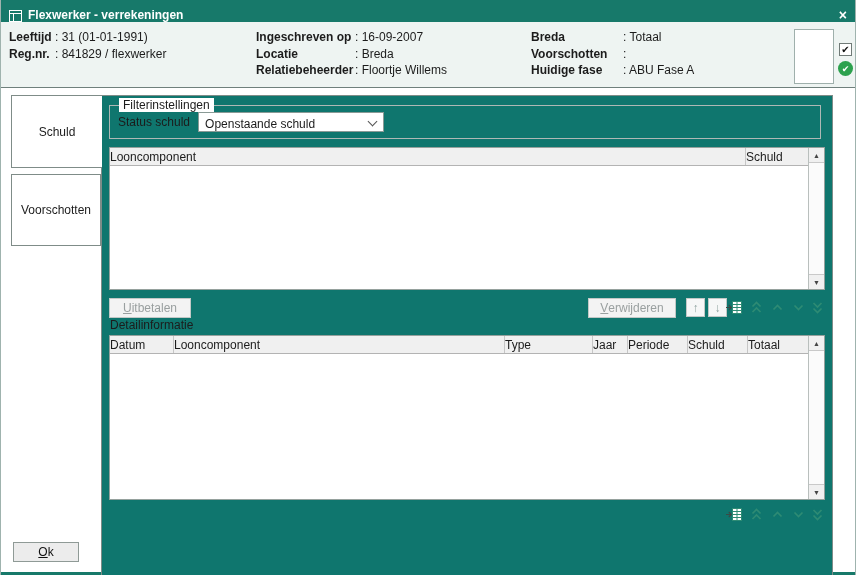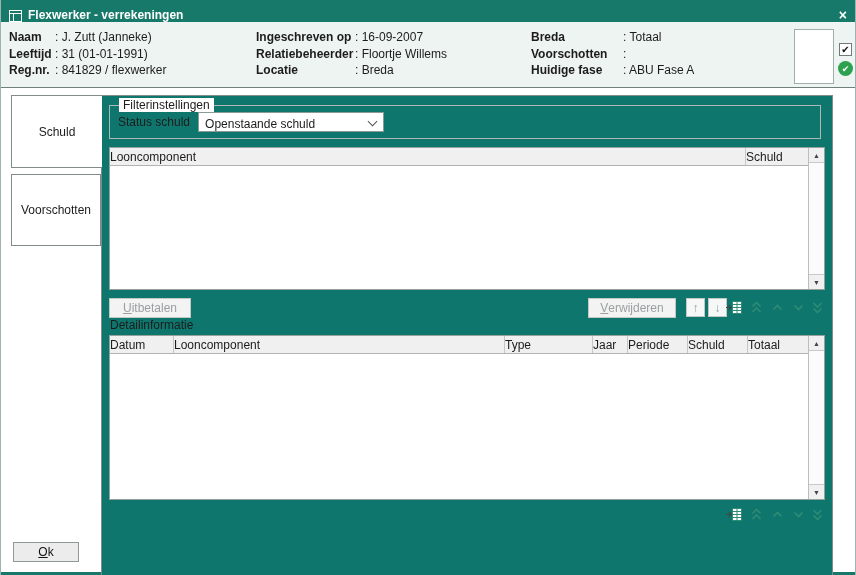--- a/index.html
+++ b/index.html
@@ -91,44 +91,40 @@
         <line x1="4.5" y1="3.5" x2="4.5" y2="11.5" stroke="#ffffff"></line>
       </svg>
     </span>
     <span class="title">Flexwerker - verrekeningen</span>
     <span class="closebtn">×</span>
   </div>
 
   <div class="header">
     <div class="hcol hcol1">
       <div class="hrow">
-          <span class="hlabel">Naam</span>
-          <span>: J. Zutt (Janneke)</span>
-        </div>
-      <div class="hrow">
           <span class="hlabel">Leeftijd</span>
           <span>: 31 (01-01-1991)</span>
         </div>
       <div class="hrow">
           <span class="hlabel">Reg.nr.</span>
           <span>: 841829 / flexwerker</span>
         </div>
     </div>
     <div class="hcol hcol2">
       <div class="hrow">
           <span class="hlabel">Ingeschreven op</span>
           <span>: 16-09-2007</span>
         </div>
       <div class="hrow">
+          <span class="hlabel">Locatie</span>
+          <span>: Breda</span>
+        </div>
+      <div class="hrow">
           <span class="hlabel">Relatiebeheerder</span>
           <span>: Floortje Willems</span>
-        </div>
-      <div class="hrow">
-          <span class="hlabel">Locatie</span>
-          <span>: Breda</span>
         </div>
     </div>
     <div class="hcol hcol3">
       <div class="hrow">
           <span class="hlabel">Breda</span>
           <span>: Totaal</span>
         </div>
       <div class="hrow">
           <span class="hlabel">Voorschotten</span>
           <span>:</span>

